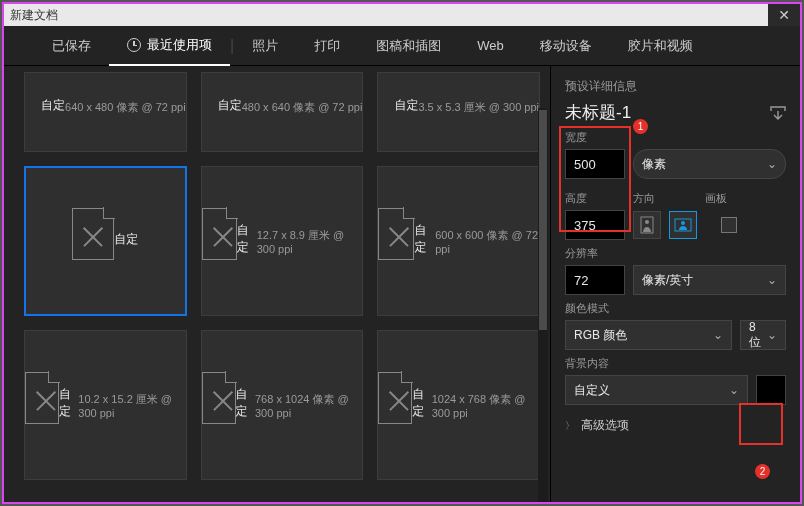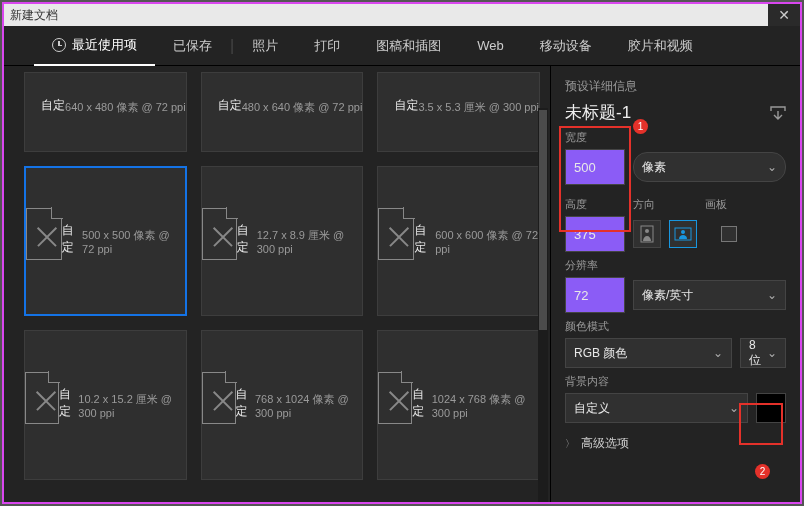--- a/index.html
+++ b/index.html
@@ -30,21 +30,21 @@
   .docicon .x1:after{transform:rotate(-45deg);}
   .card .nm{color:#e8e8e8;font-size:12px;margin-bottom:4px;}
   .card .sub{color:#9a9a9a;font-size:11px;}
   .panel{width:250px;border-left:1px solid #000;padding:12px 14px;color:#ccc;font-size:12px;}
   .panel .hdr{color:#9a9a9a;font-size:12px;margin-bottom:6px;}
   .panel .titlerow{display:flex;align-items:center;}
   .panel .docname{color:#eee;font-size:17px;}
   .panel .save{margin-left:auto;color:#999;}
   .lbl{color:#9a9a9a;font-size:11px;margin:6px 0 4px;}
   .row{display:flex;gap:8px;align-items:center;}
-  .inp{background:#8b5cf6;border:1px solid #444;color:#e8e8e8;height:36px;padding:0 8px;font-size:13px;display:flex;align-items:center;}
+  .inp{background:#000000;border:1px solid #444;color:#e8e8e8;height:30px;padding:0 8px;font-size:13px;display:flex;align-items:center;}
   .sel{background:#303030;border:1px solid #444;color:#e8e8e8;height:30px;padding:0 8px;font-size:12px;display:flex;align-items:center;position:relative;}
   .sel .chev{margin-left:auto;color:#aaa;}
   .hl{position:absolute;border:2px solid #e4312a;pointer-events:none;}
   .badge{position:absolute;width:15px;height:15px;border-radius:50%;background:#e4312a;color:#fff;font-size:10px;display:flex;align-items:center;justify-content:center;}
   .orient{width:28px;height:28px;border:1px solid #444;background:#303030;display:flex;align-items:center;justify-content:center;color:#888;}
   .orient.active{border:1px solid #1896df;color:#1896df;}
   .chk{width:16px;height:16px;border:1px solid #777;background:#303030;}
   .adv{margin-top:12px;color:#ccc;font-size:12px;display:flex;align-items:center;gap:6px;}
   .adv .tri{font-size:10px;color:#aaa;}
   .scroll{position:absolute;right:252px;top:42px;bottom:0;width:10px;background:#1c1c1c;}
@@ -57,27 +57,27 @@
 <div class="win">
   <div class="titlebar">
     <span class="ttl">新建文档</span>
     <div class="closebtn">
       <span>✕</span>
     </div>
   </div>
   <div class="inner">
 
     <div class="tabs">
+      <div class="tab">
+          <span>已保存</span>
+        </div>
       <div class="tab active">
         <span class="clock"></span>
         <span>最近使用项</span>
       </div>
-      <div class="tab">
-          <span>已保存</span>
-        </div>
       <span style="color:#444;">|</span>
       <div class="tab">
           <span>照片</span>
         </div>
       <div class="tab">
           <span>打印</span>
         </div>
       <div class="tab">
           <span>图稿和插图</span>
         </div>
@@ -107,21 +107,20 @@
               <div class="nm">自定</div>
               <div class="sub">3.5 x 5.3 厘米 @ 300 ppi</div>
             </div>
             <div class="card selected">
               <div class="docicon">
                 <div class="page"></div>
                 <div class="fold"></div>
                 <div class="x1"></div>
               </div>
               <div class="nm">自定</div>
-              <div class="sub">500 x 500 像素 @ 72 ppi</div>
             </div>
             <div class="card">
               <div class="docicon">
                 <div class="page"></div>
                 <div class="fold"></div>
                 <div class="x1"></div>
               </div>
               <div class="nm">自定</div>
               <div class="sub">12.7 x 8.9 厘米 @ 300 ppi</div>
             </div>

